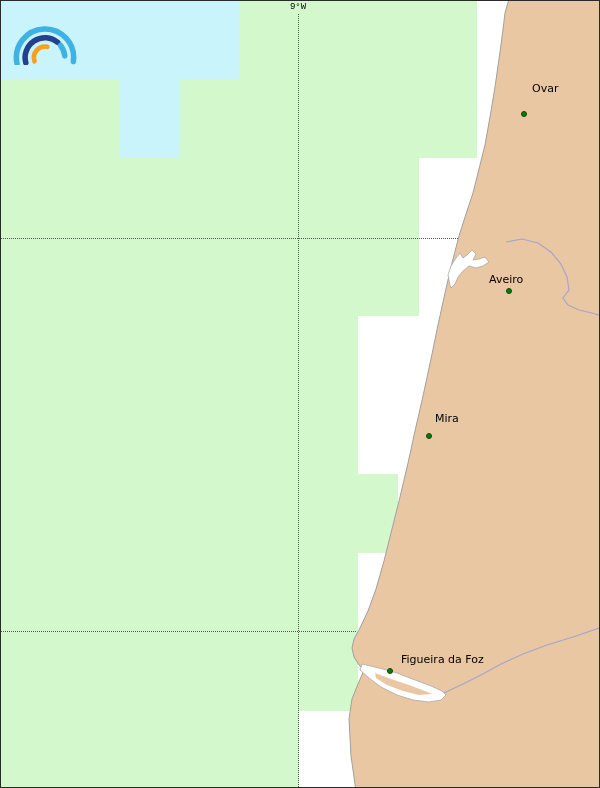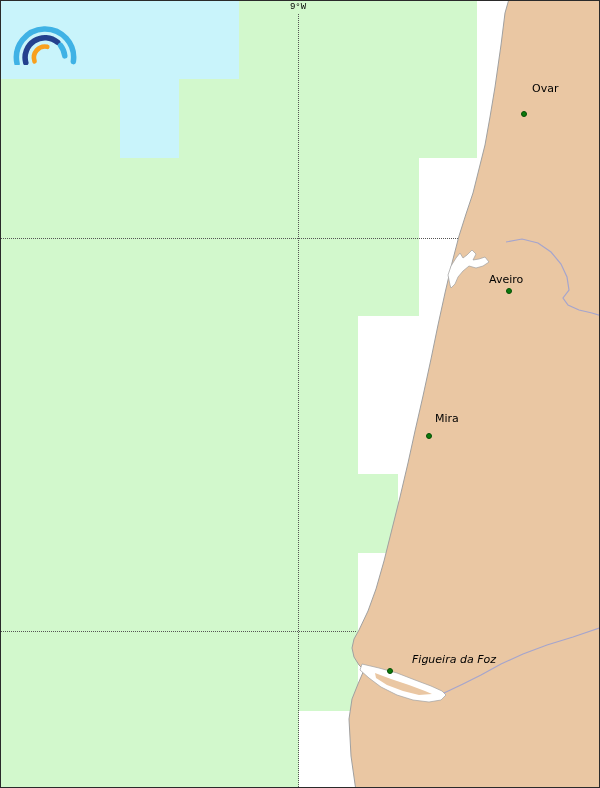--- a/index.html
+++ b/index.html
@@ -81,21 +81,21 @@
   </svg>
 
   <div id="cities-layer">
       <div class="city-dot" style="left: 523px; top: 113px;"></div>
       <div class="city-label" style="left: 531px; top: 81px;">Ovar</div>
       <div class="city-dot" style="left: 508px; top: 290px;"></div>
       <div class="city-label" style="left: 488px; top: 272px;">Aveiro</div>
       <div class="city-dot" style="left: 428px; top: 435px;"></div>
       <div class="city-label" style="left: 434px; top: 403px; margin-top: 8px;">Mira</div>
       <div class="city-dot" style="left: 389px; top: 670px;"></div>
-      <div class="city-label" style="left: 411px; top: 652px; font-style: italic;">Figueira da Foz</div>
+      <div class="city-label" style="left: 400px; top: 652px;">Figueira da Foz</div>
     </div>
 
   <svg id="logo" width="72" height="48" viewBox="0 0 72 52" style="left:8px;top:16px">
     <path class="arc" style="stroke:var(--logo-outer);stroke-width:6" d="M5.7,50.4 A31,31 0 1 1 66.7,48.3"></path>
     <path class="arc" style="stroke:var(--logo-middle);stroke-width:6" d="M15.2,49.6 A21.5,21.5 0 0 1 49.8,27.5"></path>
     <path class="arc" style="stroke:var(--logo-outer);stroke-width:6" d="M52.9,30.8 A21.5,21.5 0 0 1 57.4,42.1"></path>
     <path class="arc" style="stroke:var(--logo-inner);stroke-width:5" d="M24.7,48.1 A12,12 0 0 1 38.5,32.3"></path>
   </svg>
 
 </div>

